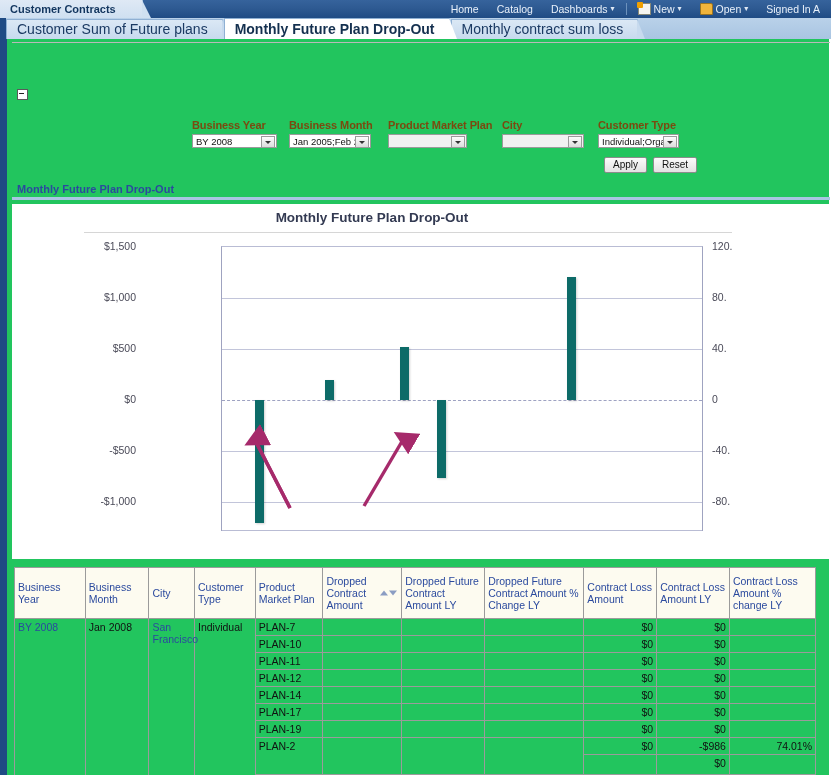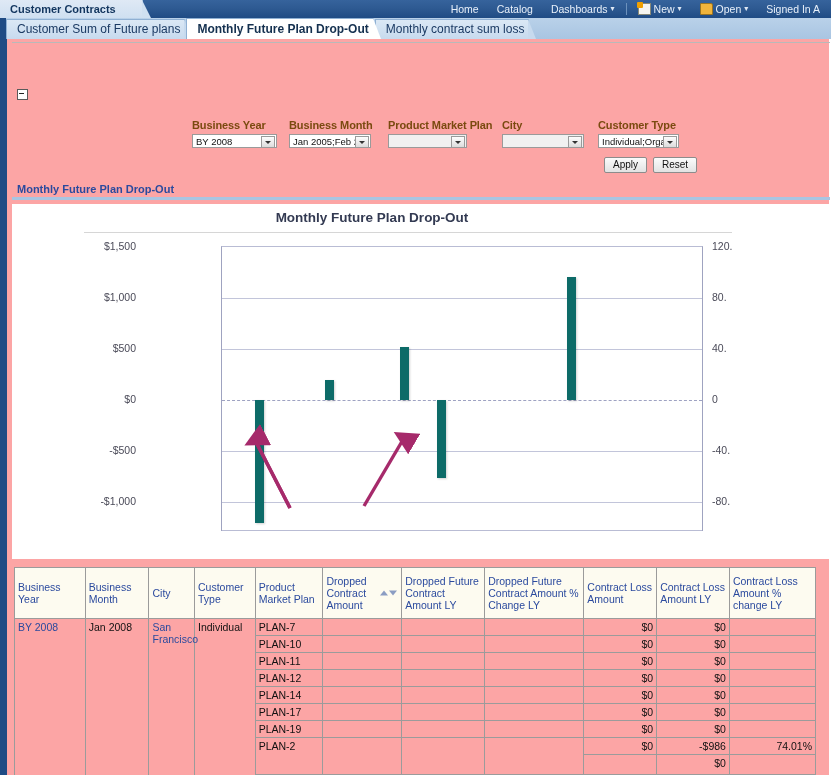--- a/index.html
+++ b/index.html
@@ -42,37 +42,37 @@
 
   
   .tabstrip {
     position: absolute; left: 0; top: 18px; width: 831px; height: 21px;
     background: linear-gradient(to bottom, #b9d1e9 0%, #a9c5e2 100%);
   }
   .tabstrip .leftrail { position:absolute; left:0; top:0; width:6px; height:21px; background:#1f4b84; }
   .tabs { position: absolute; left: 6px; top: 2px; display: flex; align-items: flex-end; height: 19px; }
   .tab {
     position: relative; height: 19px; line-height: 19px;
-    padding: 0 4px 0 10px; font-size: 12px; color: #1b3a63;
+    padding: 0 14px 0 10px; font-size: 14px; color: #1b3a63;
     background: linear-gradient(to bottom,#dbe8f5 0%, #c7daee 100%);
     border: 1px solid #8fb0d3; border-bottom: none; margin-right: 1px; white-space: nowrap;
   }
   .tab:after{
     content:""; position:absolute; right:-8px; top:-1px; width:0; height:0;
     border-style: solid; border-width: 0 8px 20px 0; border-color: transparent transparent #c7daee transparent;
   }
   .tab.active {
     background: #ffffff; font-weight: bold; color:#14304f; z-index:3; height:20px; line-height:20px;
   }
   .tab.active:after{ border-color: transparent transparent #ffffff transparent; border-width:0 8px 21px 0;}
 
   
   .content {
     position: absolute; left: 0; top: 39px; width: 829px; height: 736px;
-    background: #fca5a5;
+    background: #22c55e;
   }
   .leftrail2 { position:absolute; left:0; top:0; width:7px; height:736px; background:#1f4b84; }
   .hr-top { position:absolute; left:12px; top:3px; width:818px; height:1px; background:#b9b9b9; }
 
   
   .collapse-box {
     position:absolute; left:17px; top:50px; width:9px; height:9px;
     border:1px solid #5a5a5a; background:#fff;
   }
   .collapse-box:before{

